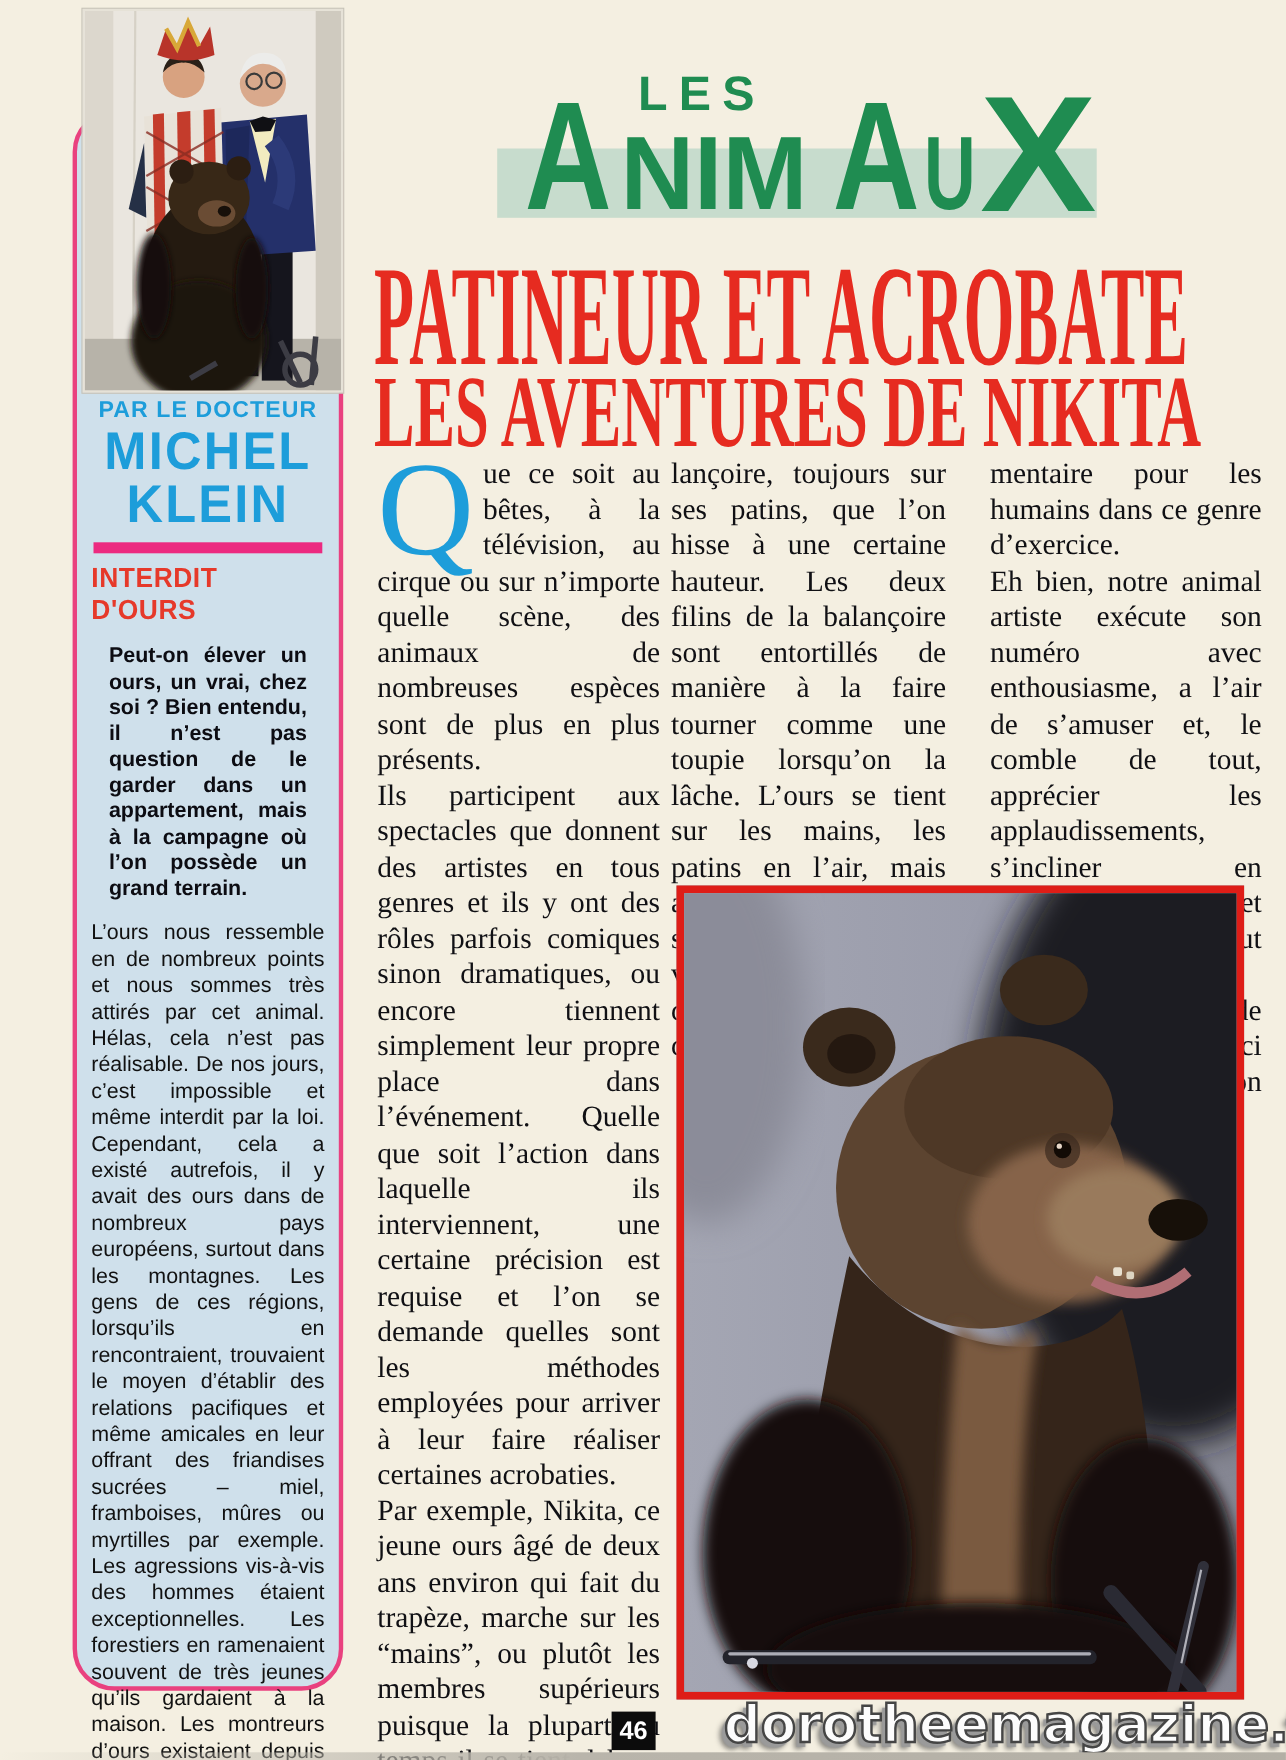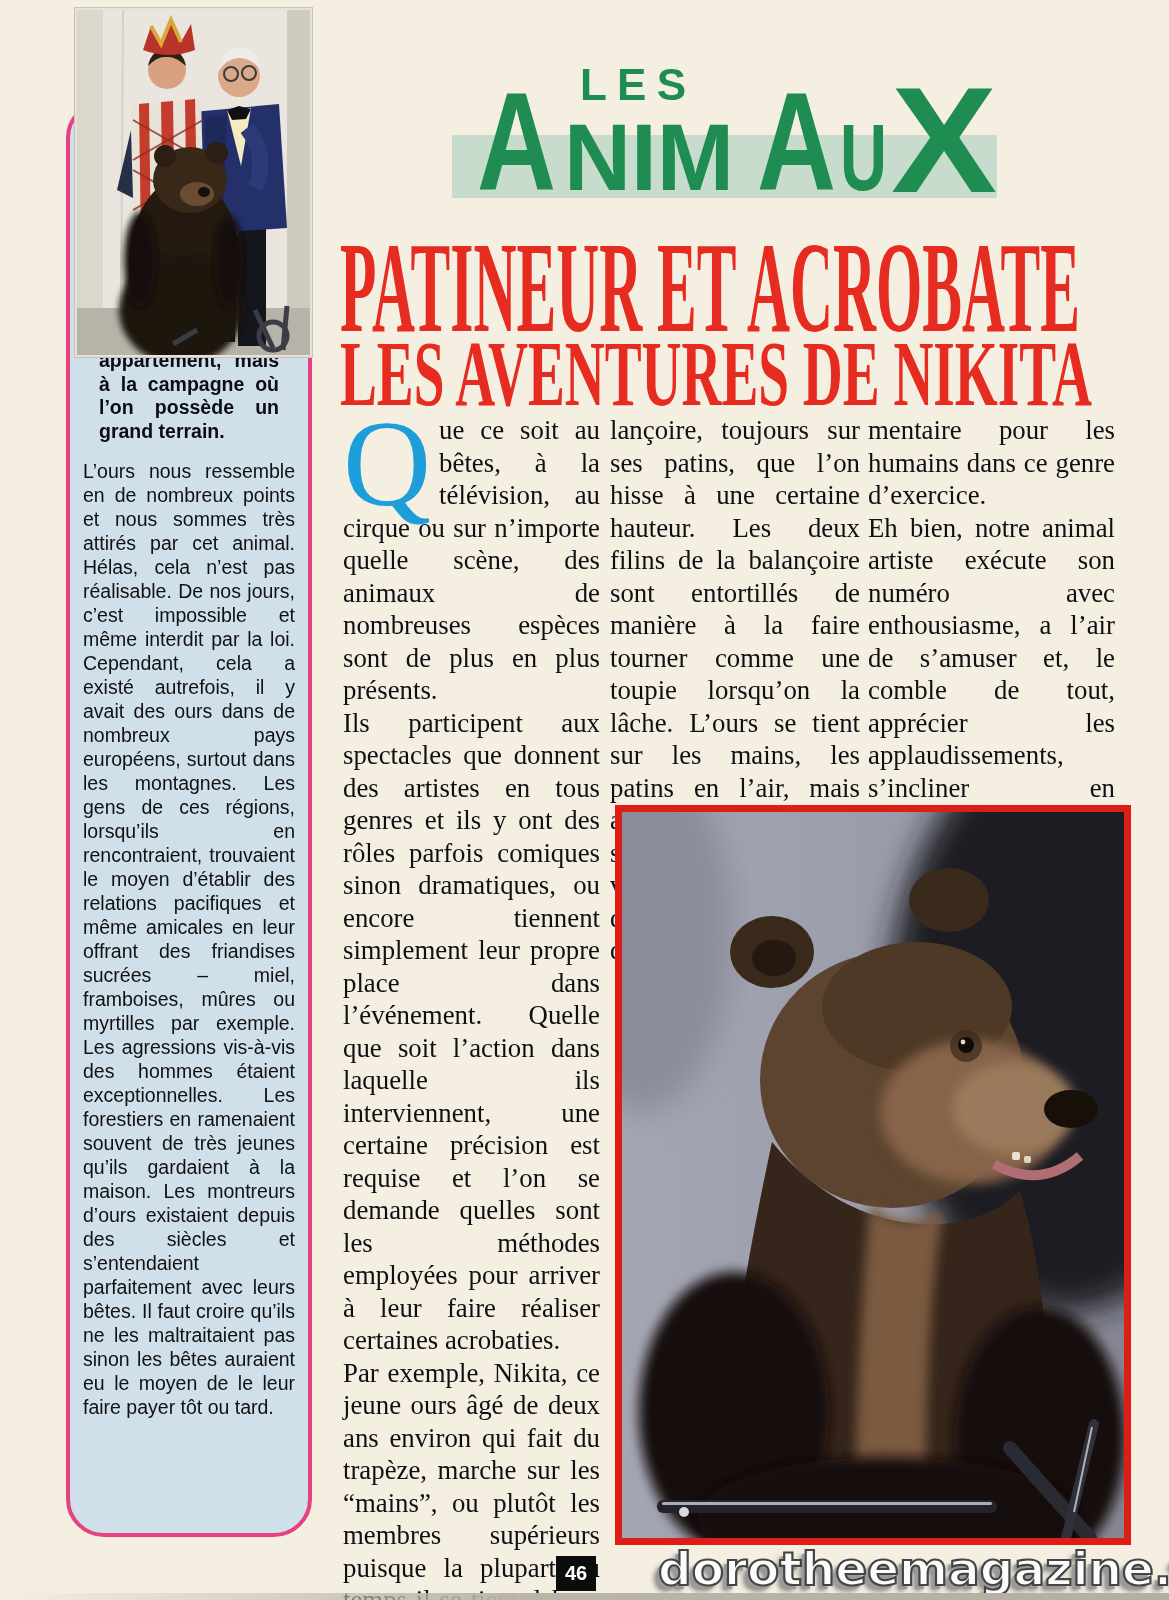--- a/index.html
+++ b/index.html
@@ -40,47 +40,52 @@
   .headline{position:absolute;left:336px;top:225px;width:778px;height:190px;}
   svg text{font-family:"Liberation Sans", sans-serif;}
   .serif-display{font-family:"Liberation Serif", serif !important;}
 
   
   .col{position:absolute;top:414px;font-size:26.8px;line-height:32.5px;
     text-align:justify;color:#101014;}
   .col p{margin:0;}
   #col1{left:343px;width:257px;height:1135px;}
   #col2{left:610px;width:250px;height:392px;}
-  #col3{left:868px;width:247px;height:392px;}
+  #col3{left:900px;width:247px;height:392px;}
   .dropcap{float:left;color:var(--c-blue);font-size:122px;line-height:92px;
     padding:4px 8px 0 0;font-family:"Liberation Serif", serif;}
 
   
   .bear-photo{position:absolute;left:615px;top:805px;width:516px;height:740px;
     box-sizing:border-box;border:7px solid var(--c-photo_border);background:#9a9caa;}
   .bear-photo svg{display:block;width:100%;height:100%;}
 
   
   .page-num{position:absolute;left:556px;top:1556px;width:40px;height:35px;
     background:#0c0c0c;color:#fff;font-family:"Liberation Sans", sans-serif;
-    font-weight:bold;font-size:20px;display:flex;align-items:center;justify-content:center;}
+    font-weight:bold;font-size:23px;display:flex;align-items:center;justify-content:center;}
   .watermark{position:absolute;left:658px;top:1541px;font-family:"DejaVu Sans", sans-serif;
     font-weight:bold;font-size:47px;letter-spacing:0px;color:#fcfcfc;
     -webkit-text-stroke:2.2px #454545;
     text-shadow:-4px 4px 1px #9a9a9a, -6px 6px 5px rgba(50,50,50,0.55);}
   .bottom-edge{position:absolute;left:0;top:1593px;width:1169px;height:7px;
     background:linear-gradient(90deg, rgba(185,181,171,0) 0%, #b9b5ab 45%, #b3afa5 100%);}
 </style>
 </head>
 <body>
 
 <div id="page">
 
   <div class="side-box">
     <div class="side-inner">
+      <div class="byline">
+        <div class="pre">PAR LE DOCTEUR</div>
+        <div class="big">MICHEL</div>
+        <div class="big">KLEIN</div>
+      </div>
       <div class="side-bar-rule"></div>
       <div class="side-title">INTERDIT D'OURS</div>
       <p class="lead">Peut-on élever un ours, un vrai, chez soi ? Bien entendu, il n’est pas question de le garder dans un appartement, mais à la campagne où l’on possède un grand terrain.</p>
       <p class="rest">L’ours nous ressemble en de nombreux points et nous sommes très attirés par cet animal. Hélas, cela  n’est pas réalisable. De nos jours, c’est impossible et même interdit par la loi. Cependant, cela a existé autrefois, il y avait des ours dans de nombreux pays européens, surtout dans les montagnes. Les gens de ces régions, lorsqu’ils en rencontraient, trouvaient le moyen d’établir des relations pacifiques et même amicales en leur offrant des friandises sucrées – miel, framboises, mûres ou myrtilles par exemple. Les agressions vis-à-vis des hommes étaient exceptionnelles. Les forestiers en ramenaient souvent de très jeunes qu’ils gardaient à la maison. Les montreurs d’ours existaient depuis des siècles et s’entendaient parfaitement avec leurs bêtes. Il faut croire qu’ils ne les maltraitaient pas sinon les bêtes auraient eu le moyen de le leur faire payer tôt ou tard.</p>
     </div>
   </div>
 
   <div class="author-photo">
     <svg viewBox="0 0 233 345" preserveAspectRatio="none">
       <defs>

